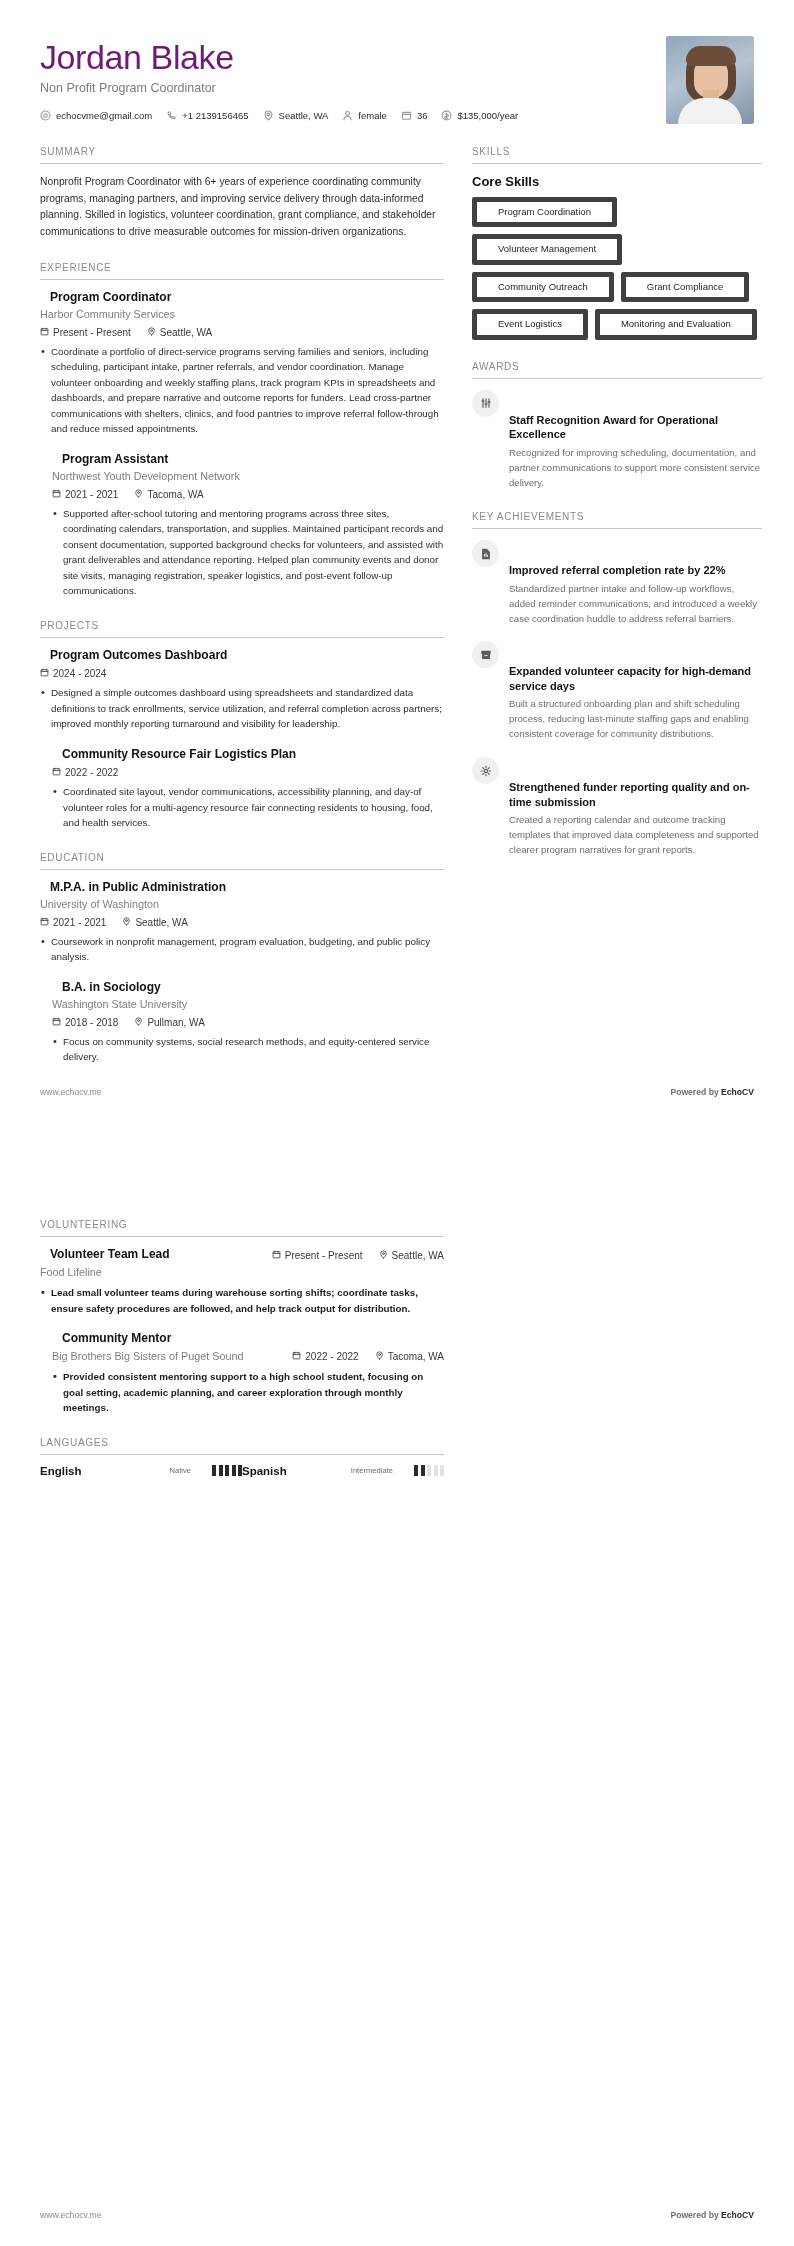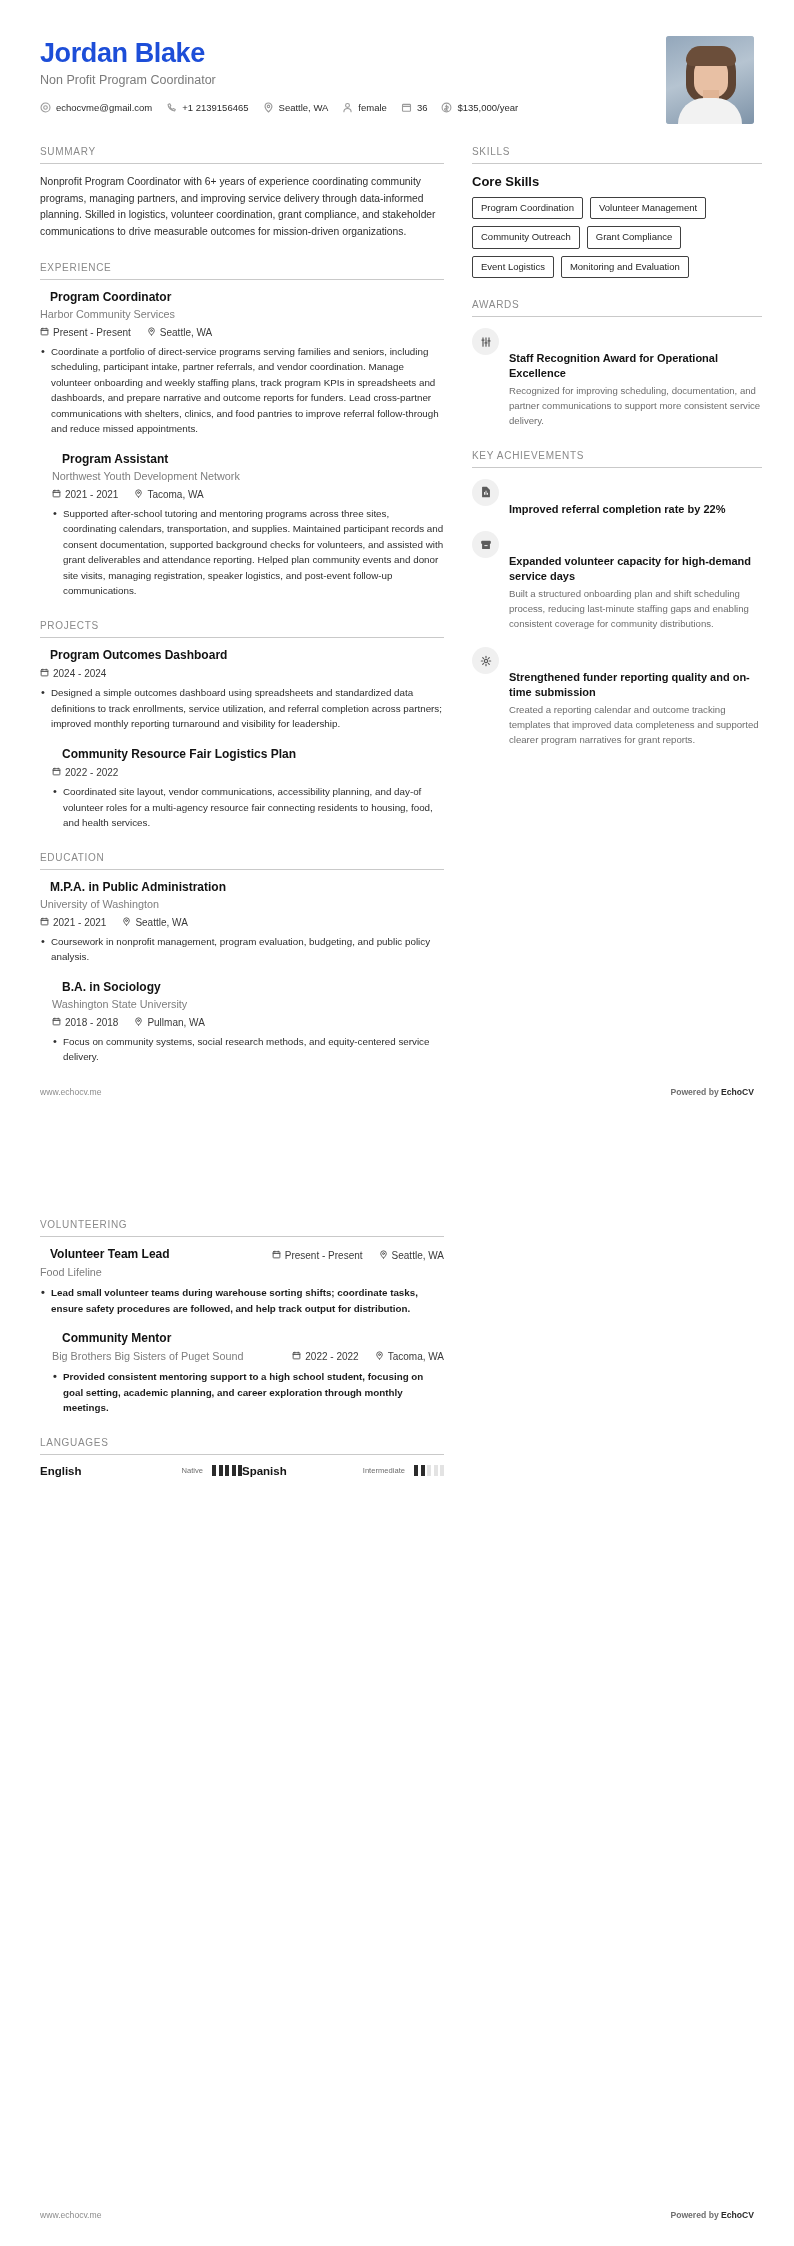--- a/index.html
+++ b/index.html
@@ -17,24 +17,24 @@
     background: #fff;
     padding: 36px 40px 0 40px;
     overflow: hidden;
   }
   .page.two { height: 1123px; }
 
   
   .hdr { display: flex; justify-content: space-between; align-items: flex-start; }
   .hdr-left { padding-top: 2px; }
   .name {
-    font-size: 27px;
-    font-weight: 700;
+    font-size: 34px;
+    font-weight: 400;
     letter-spacing: -0.4px;
-    color: #1d4ed8;
+    color: #701a75;
     line-height: 1.15;
   }
   .job-title {
     font-size: 12.5px;
     color: #7b7b7b;
     margin-top: 4px;
     font-weight: 400;
   }
   .contact-row {
     display: flex;
@@ -141,23 +141,23 @@
 
   
   .skill-group-title {
     font-size: 13px;
     font-weight: 700;
     color: #111;
     margin-bottom: 8px;
   }
   .chips { display: flex; flex-wrap: wrap; gap: 7px; }
   .chip {
-    border: 1px solid #404040;
+    border: 5px solid #404040;
     border-radius: 2px;
-    padding: 5px 8px;
+    padding: 5px 21px;
     font-size: 9.5px;
     color: #262626;
     line-height: 1.1;
     background: #fff;
   }
 
   
   .ach { display: flex; gap: 10px; margin-bottom: 14px; }
   .ach:last-child { margin-bottom: 0; }
   .ach-icon {
@@ -177,21 +177,21 @@
   }
   .ach-desc {
     font-size: 9.6px;
     line-height: 1.55;
     color: #6e6e6e;
     margin-top: 4px;
   }
 
   
   .lang-row { display: flex; align-items: center; gap: 0; margin-top: 4px; }
-  .lang-cell { display: flex; align-items: center; gap: 9px; width: 50%; }
+  .lang-cell { display: flex; align-items: center; gap: 21px; width: 50%; }
   .lang-name { font-size: 11.5px; font-weight: 700; color: #141414; flex: 1 1 auto; }
   .lang-level { font-size: 7.6px; color: #6d6d6d; white-space: nowrap; }
   .dots { display: flex; gap: 2.5px; }
   .dot { width: 4px; height: 11px; background: #e3e3e3; }
   .dot.on { background: #2b2b2b; }
 
   
   .footer {
     position: absolute;
     left: 40px; right: 40px; bottom: 26px;
@@ -471,20 +471,21 @@
 
         <div class="ach">
           <div class="ach-icon">
             <svg width="12" height="12" viewBox="0 0 16 16" style="color:#5c5c5c">
                 <path d="M3.6 1.8h5.2l3.6 3.6v8.8H3.6z" fill="#5c5c5c" stroke="#5c5c5c"></path>
                 <path d="M6 11.2V8.6M8 11.2V6.8M10 11.2V9.6" stroke="#f0f0f0" stroke-width="1.3"></path>
               </svg>
           </div>
           <div class="ach-body">
             <div class="ach-title">Improved referral completion rate by 22%</div>
+            <div class="ach-desc">Standardized partner intake and follow-up workflows, added reminder communications, and introduced a weekly case coordination huddle to address referral barriers.</div>
           </div>
         </div>
 
         <div class="ach">
           <div class="ach-icon">
             <svg width="12" height="12" viewBox="0 0 16 16" style="color:#5c5c5c">
                 <rect x="2.4" y="3.2" width="11.2" height="2.8" rx="0.6" fill="#5c5c5c" stroke="#5c5c5c"></rect>
                 <path d="M3.6 6.4h8.8v6.2H3.6z" fill="#5c5c5c" stroke="#5c5c5c"></path>
                 <path d="M6.4 8.8h3.2" stroke="#f0f0f0" stroke-width="1.3"></path>
               </svg>

